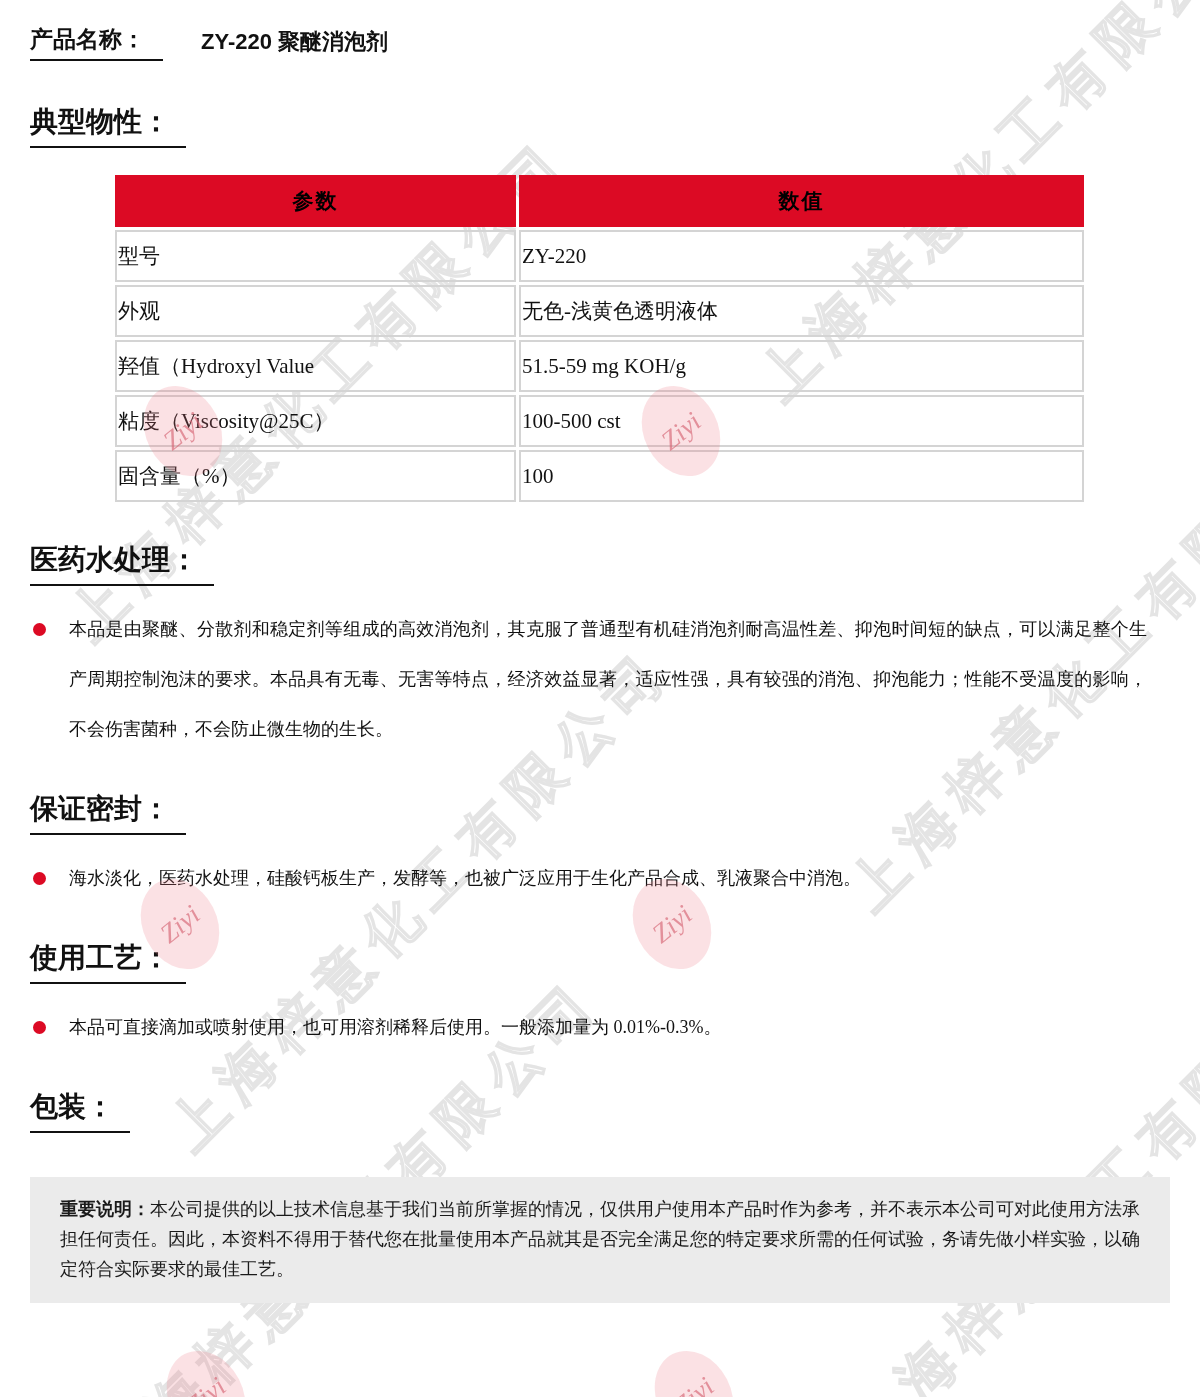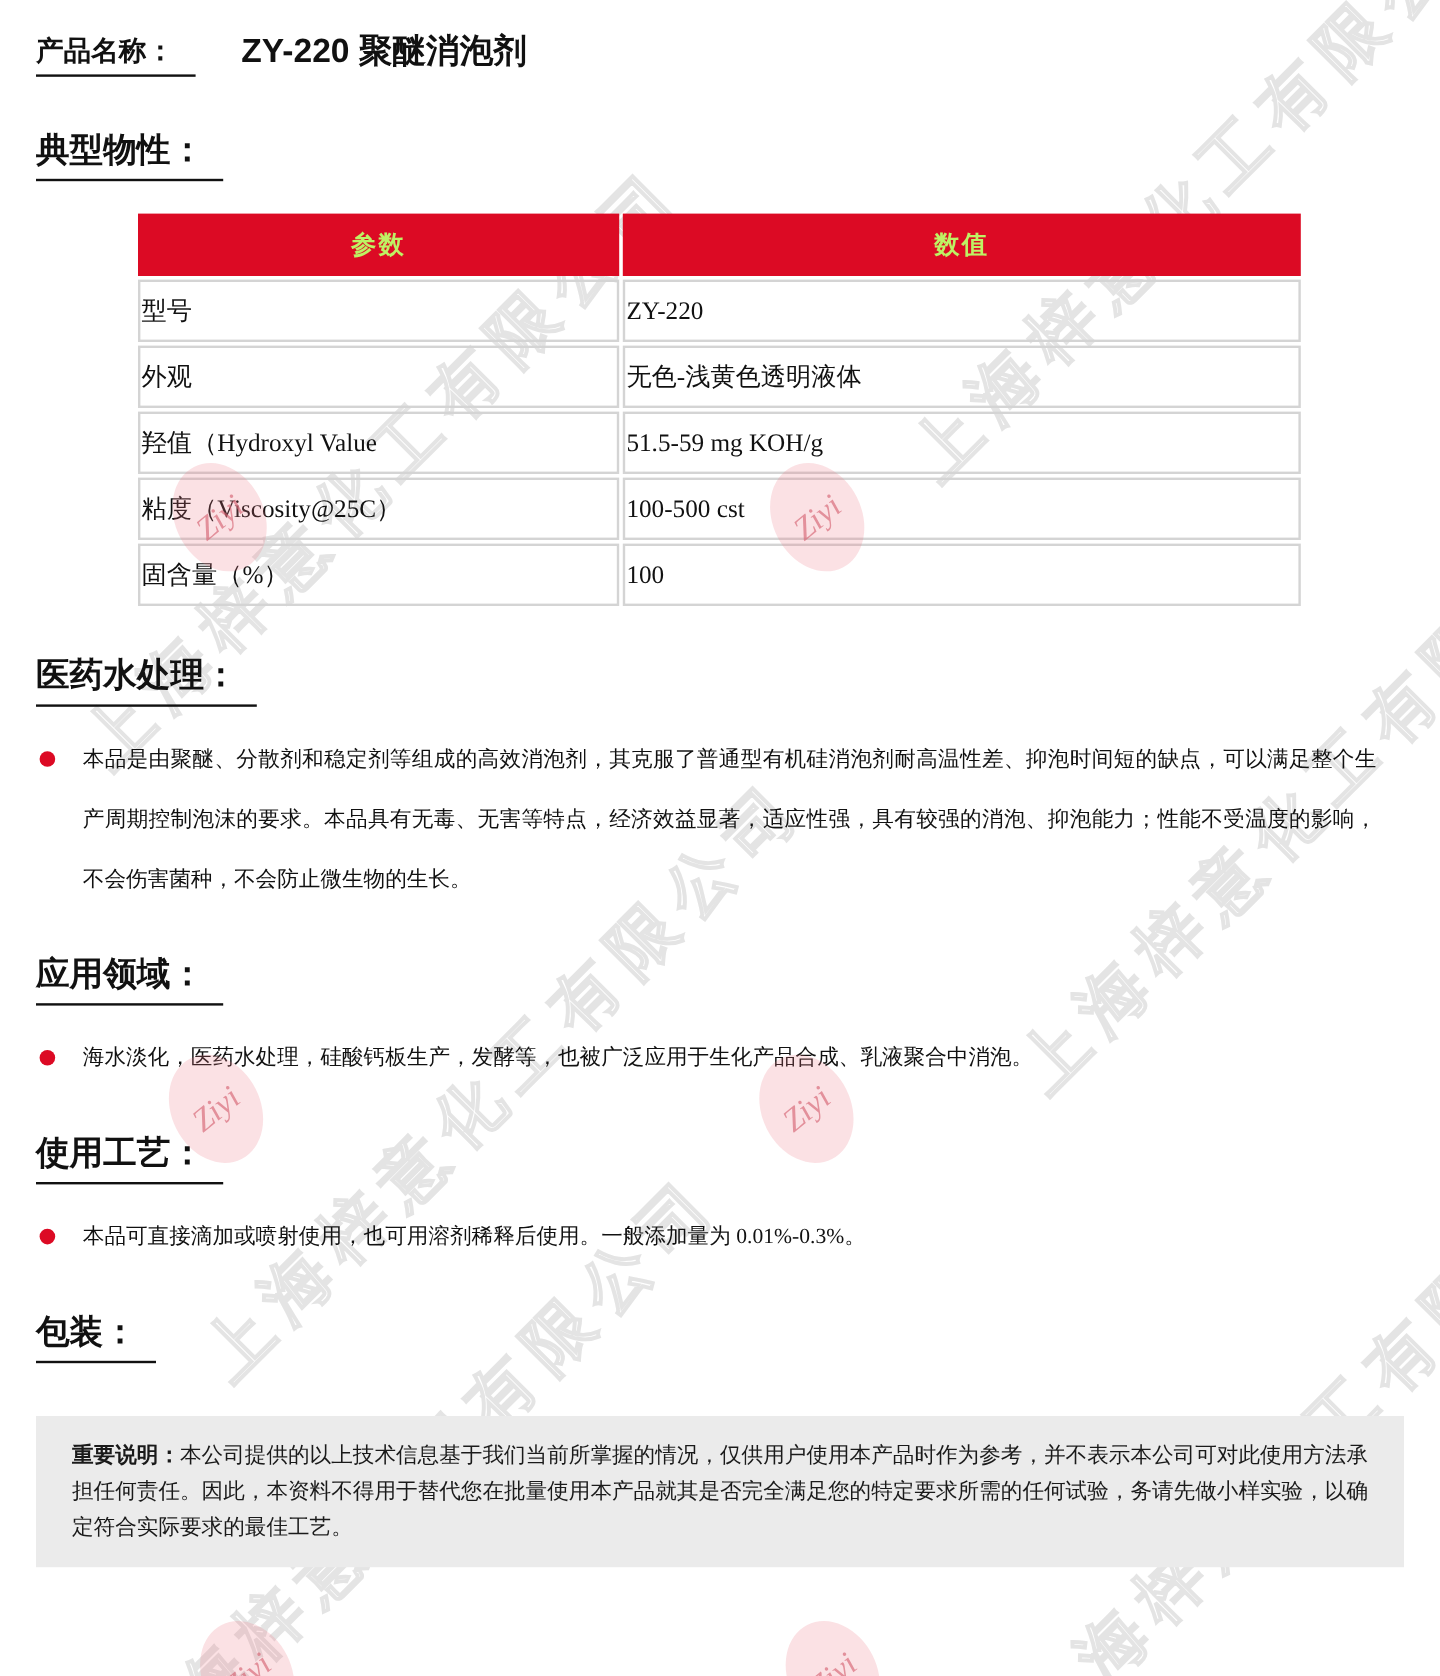--- a/index.html
+++ b/index.html
@@ -57,21 +57,21 @@
   .product-label{
     font-family:"Liberation Sans", sans-serif;
     font-weight:bold;font-size:23px;
     border-bottom:2px solid #111;
     padding:0 18px 4px 0;
     display:inline-block;
     text-align:center;
   }
   .product-title{
     font-family:"Liberation Sans", sans-serif;
-    font-weight:bold;font-size:28px;
+    font-weight:bold;font-size:22px;
     margin-left:34px;
     vertical-align:-2px;
   }
 
   .sec-heading{
     font-family:"Liberation Sans", sans-serif;
     font-weight:bold;font-size:28px;
     display:inline-block;
     border-bottom:2px solid #111;
     padding:0 16px 5px 0;
@@ -84,21 +84,21 @@
     border-collapse:separate;
     border-spacing:3px 3px;
     margin:24px 0 0 82px;
     width:975px;
     table-layout:fixed;
   }
   table.props col.c1{width:401px;}
   table.props col.c2{width:565px;}
   table.props th{
     background:var(--accent);
-    color:#bef264;
+    color:#000000;
     font-family:"Liberation Sans", sans-serif;
     font-weight:bold;
     font-size:21px;
     height:50px;
     letter-spacing:2px;
   }
   table.props td{
     border:2px solid var(--tbl-border);
     height:52px;
     text-align:left;
@@ -202,21 +202,21 @@
 
     <div class="section">
       <h3 class="sec-heading">医药水处理：</h3>
       <div class="bullet-row">
         <span class="dot"></span>
         <p class="bullet-text">本品是由聚醚、分散剂和稳定剂等组成的高效消泡剂，其克服了普通型有机硅消泡剂耐高温性差、抑泡时间短的缺点，可以满足整个生产周期控制泡沫的要求。本品具有无毒、无害等特点，经济效益显著，适应性强，具有较强的消泡、抑泡能力；性能不受温度的影响，不会伤害菌种，不会防止微生物的生长。</p>
       </div>
     </div>
 
     <div class="section">
-      <h3 class="sec-heading">应用领域：</h3>
+      <h3 class="sec-heading">保证密封：</h3>
       <div class="bullet-row">
         <span class="dot"></span>
         <p class="bullet-text">海水淡化，医药水处理，硅酸钙板生产，发酵等，也被广泛应用于生化产品合成、乳液聚合中消泡。</p>
       </div>
     </div>
 
     <div class="section">
       <h3 class="sec-heading">使用工艺：</h3>
       <div class="bullet-row">
         <span class="dot"></span>

